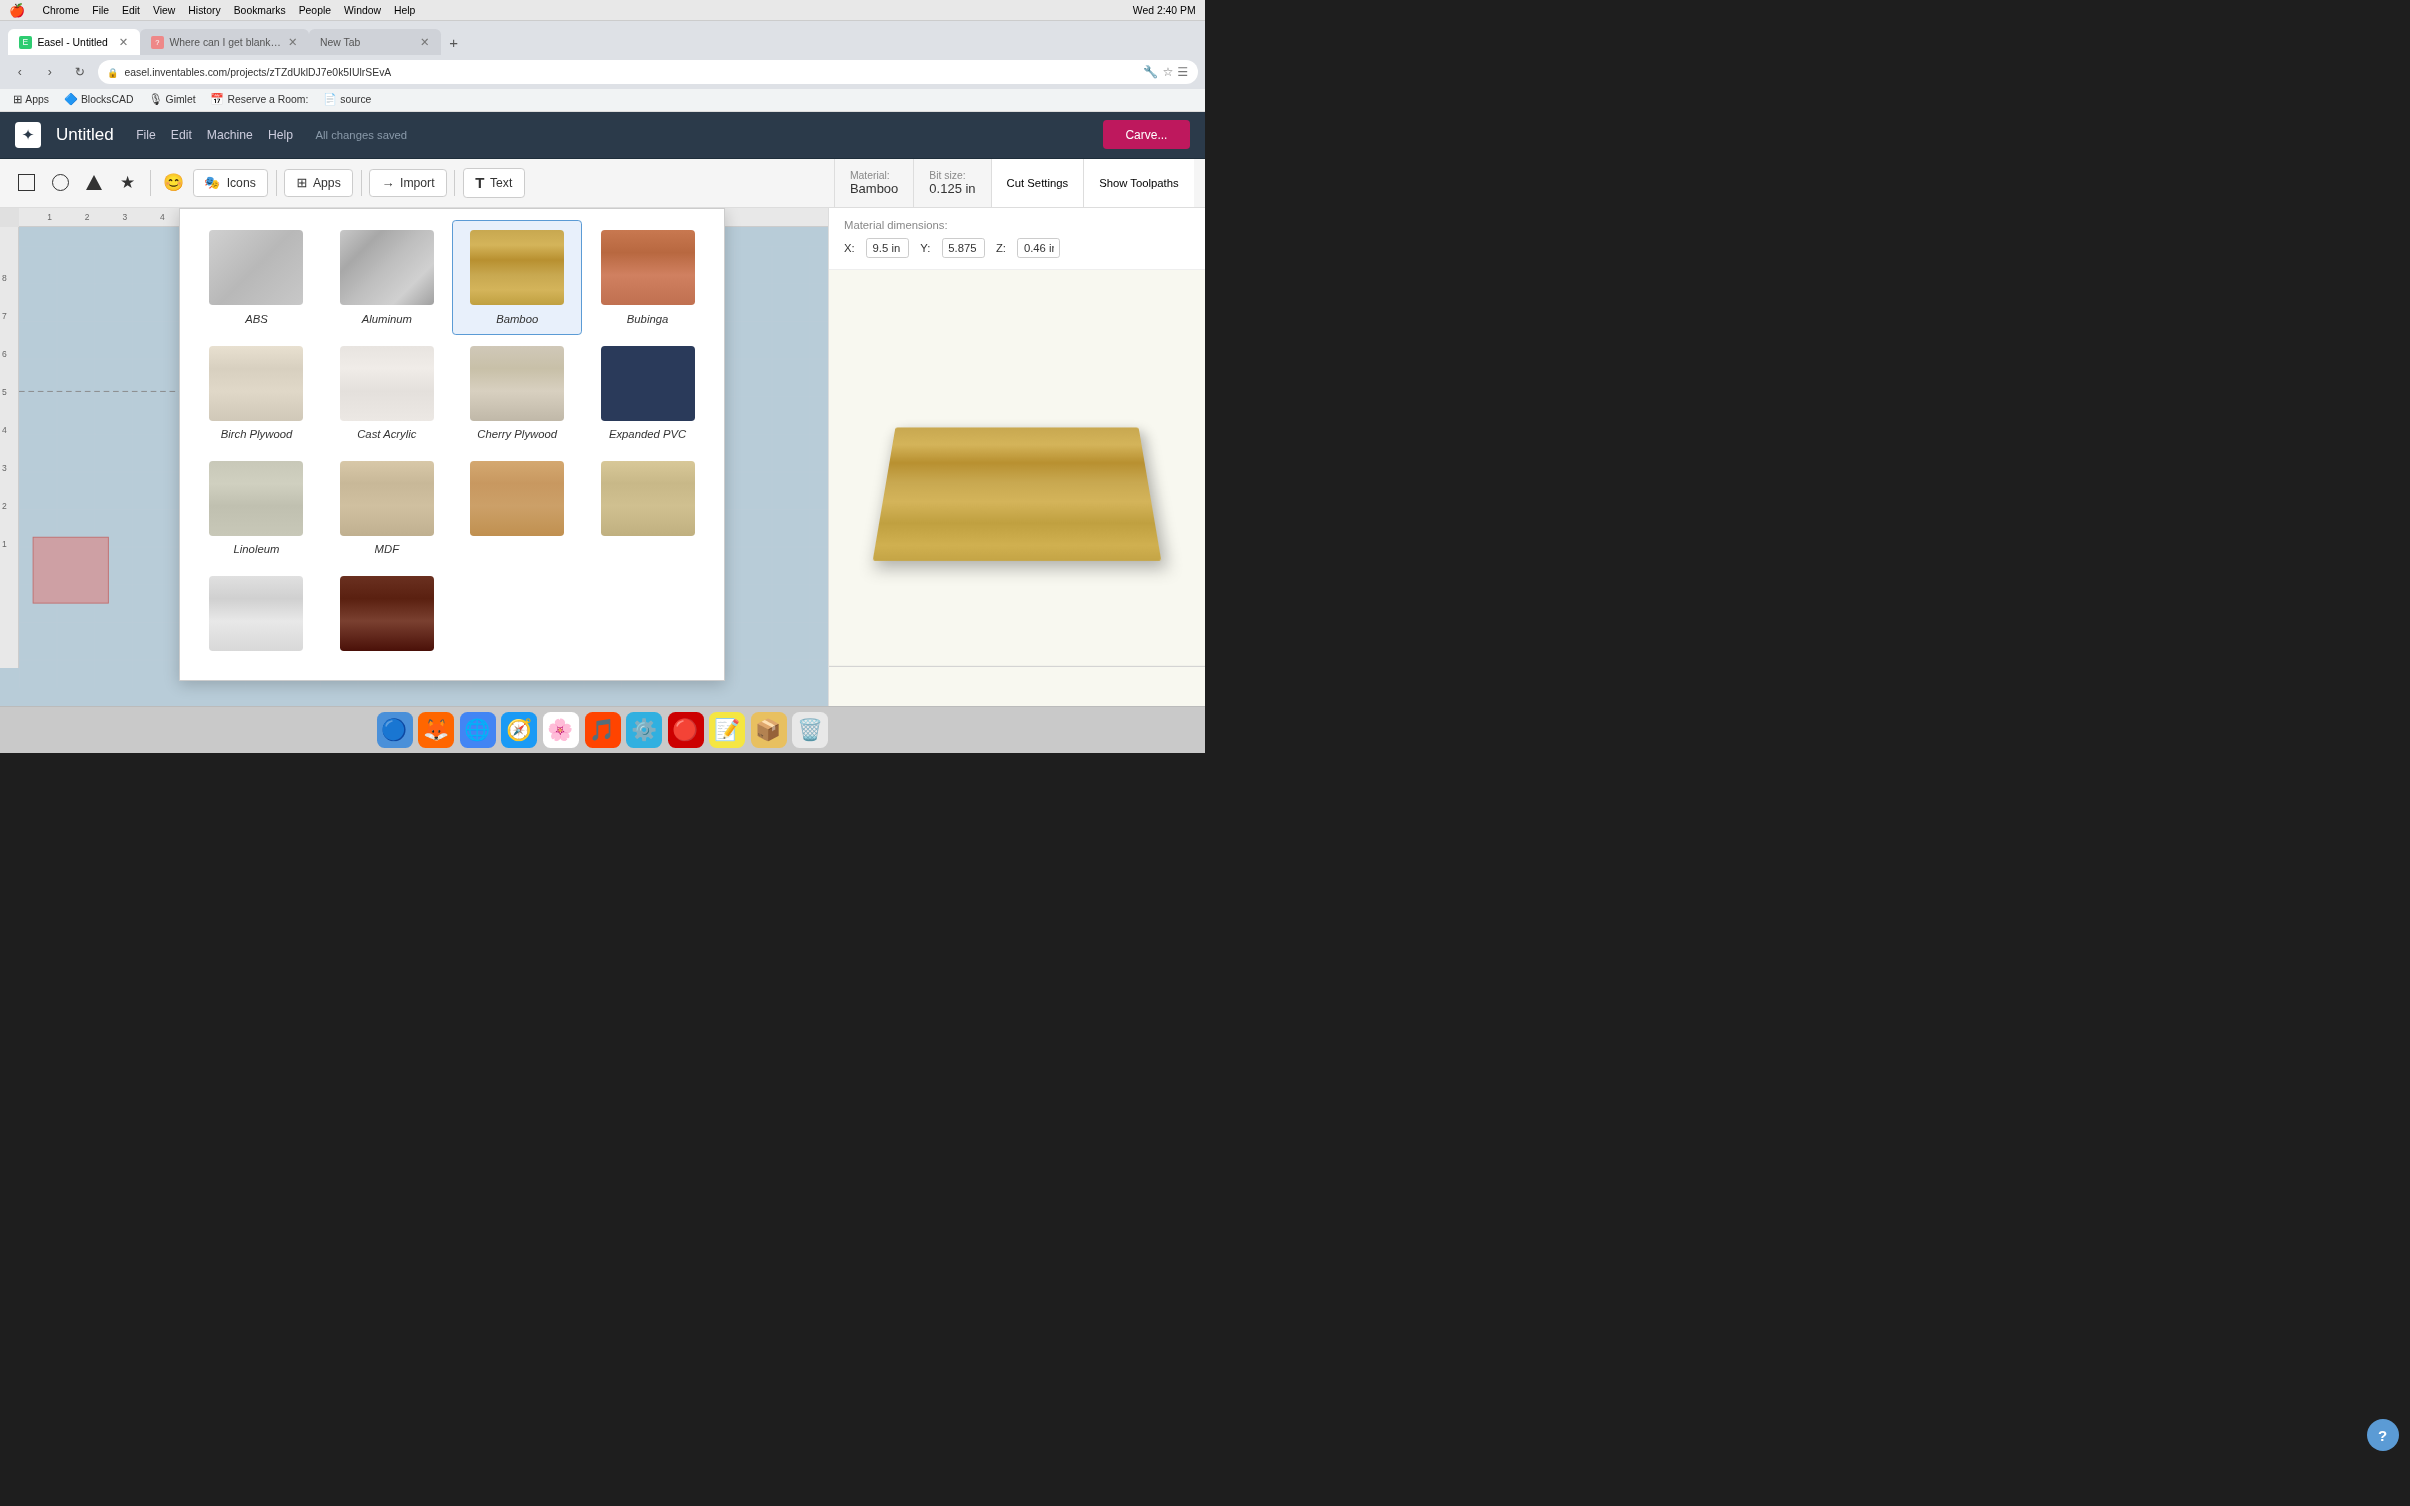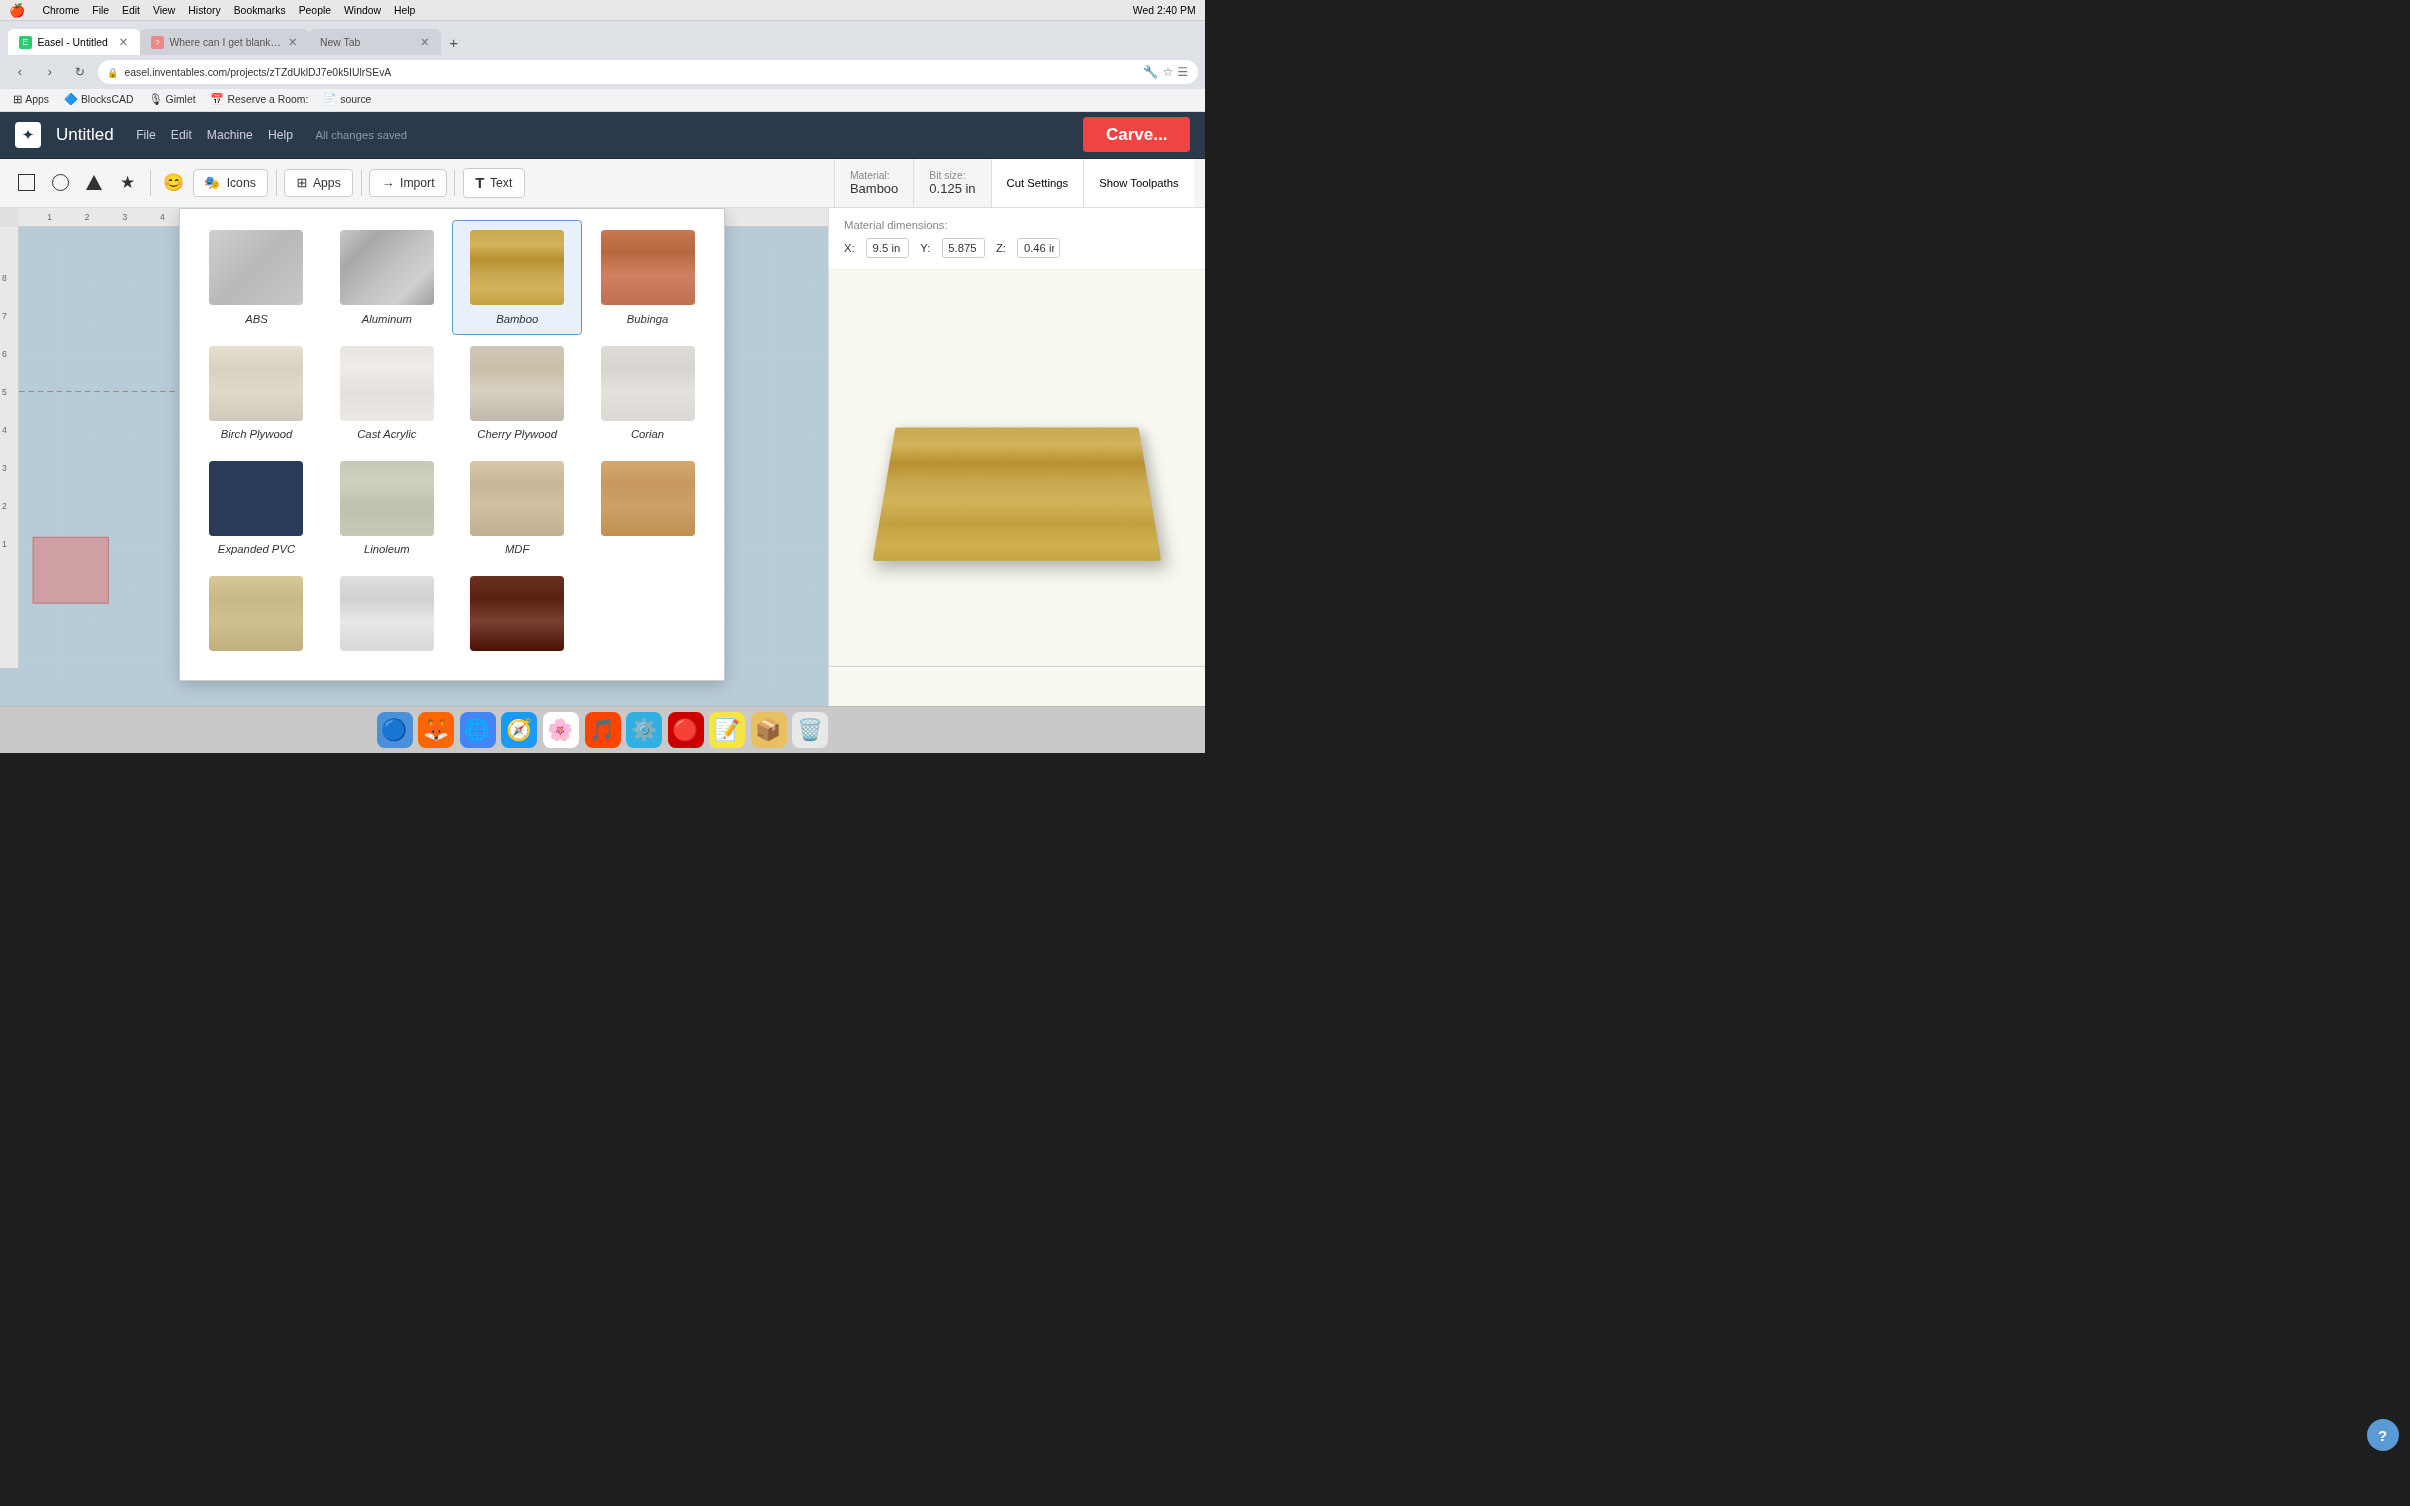--- a/index.html
+++ b/index.html
@@ -106,27 +106,27 @@
       color: white;
       border-bottom: 0.9px solid #1e2d3a;
     }
     .easel-logo { width: 26px; height: 26px; background: #fff; border-radius: 3.8px; display: flex; align-items: center; justify-content: center; font-size: 15px; color: #2b3a4a; }
     .easel-title { font-size: 17px; font-weight: 400; color: #fff; }
     .easel-menu-items { display: flex; gap: 15px; margin-left: 7.5px; }
     .easel-menu-item { font-size: 12.2px; color: #ccd; cursor: pointer; }
     .easel-status { font-size: 11.3px; color: #8a9aaa; margin-left: 7.5px; }
     .carve-btn {
       margin-left: auto;
-      background: #ef4444;
+      background: #be185d;
       color: white;
       border: none;
       border-radius: 3.8px;
       padding: 7.5px 22.6px;
-      font-size: 17px;
-      font-weight: 700;
+      font-size: 12px;
+      font-weight: 400;
       cursor: pointer;
     }
 
     
     .toolbar {
       height: 49px;
       background: #f5f5f5;
       display: flex;
       align-items: center;
       padding: 0 11.3px;
@@ -558,24 +558,20 @@
   </div>
             <div class="material-item">
     <div class="material-thumb mat-cast-acrylic"></div>
     <span class="material-name">Cast Acrylic</span>
   </div>
             <div class="material-item">
     <div class="material-thumb mat-cherry"></div>
     <span class="material-name">Cherry Plywood</span>
   </div>
             <div class="material-item">
-    <div class="material-thumb mat-corian"></div>
-    <span class="material-name">Corian</span>
-  </div>
-            <div class="material-item">
     <div class="material-thumb mat-expanded-pvc"></div>
     <span class="material-name">Expanded PVC</span>
   </div>
             <div class="material-item">
     <div class="material-thumb mat-linoleum"></div>
     <span class="material-name">Linoleum</span>
   </div>
             <div class="material-item">
     <div class="material-thumb mat-mdf"></div>
     <span class="material-name">MDF</span>

